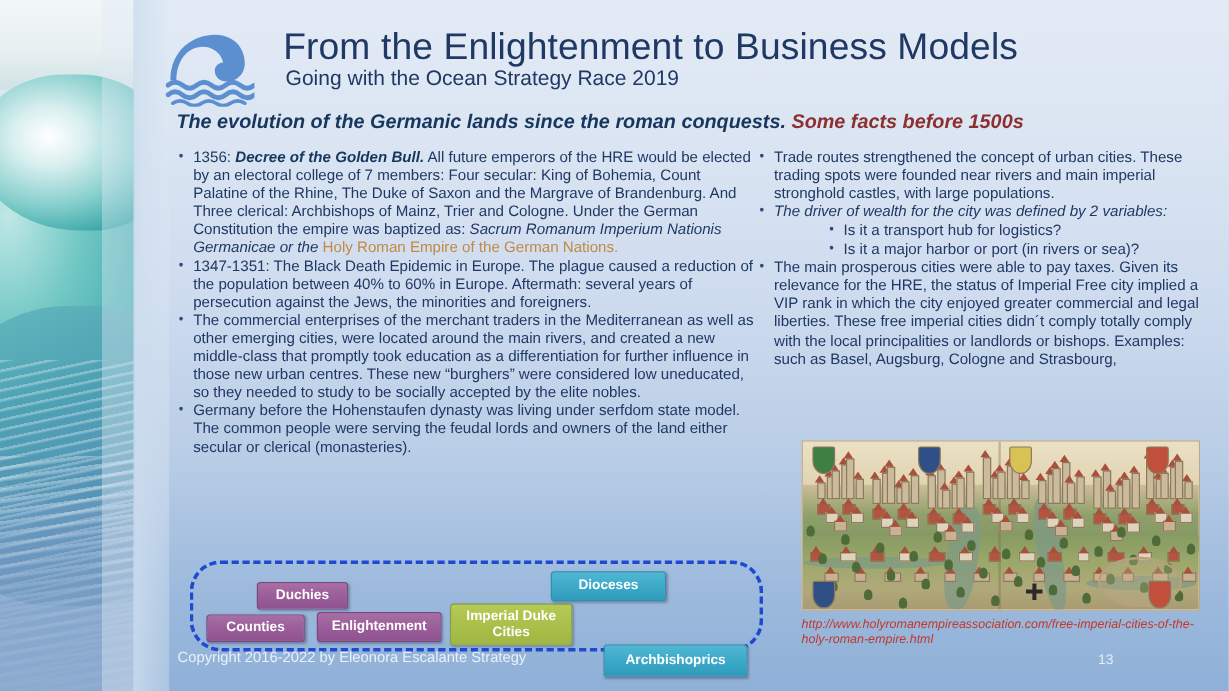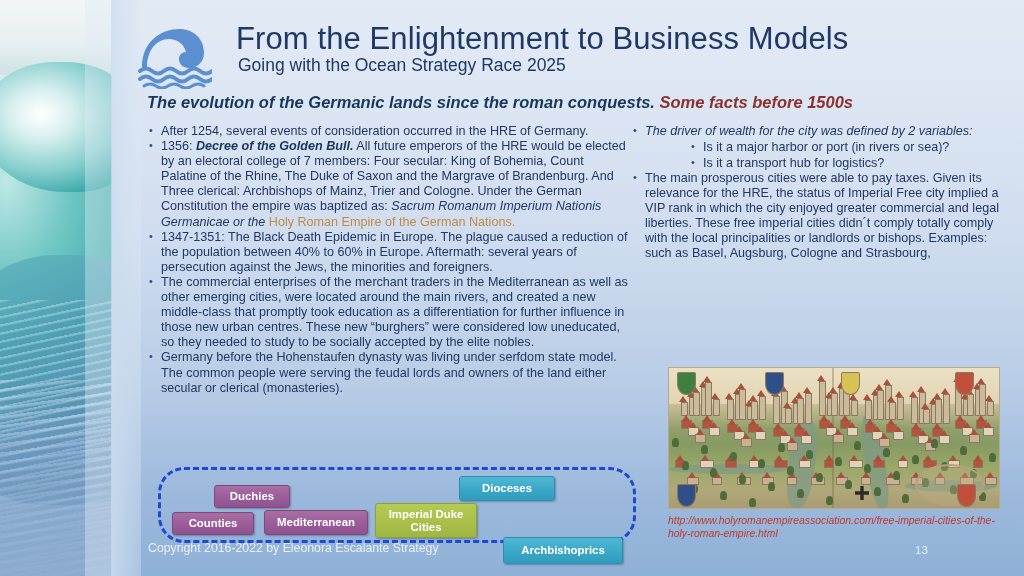--- a/index.html
+++ b/index.html
@@ -127,42 +127,42 @@
 
   <div class="logo">
     <svg viewBox="0 0 74 62" width="74" height="62">
       <path d="M4 40 C4 14 24 2 41 2 C56 2 66 12 66 26 C66 35 59 41 51 41 C45 41 41 37 41 32 C41 28 44 25 48 25 C46 17 39 12 31 12 C18 12 9 24 9 40 Z" fill="#5b8fd0"></path>
       <path d="M2 44 q6 -5 12 0 t12 0 t12 0 t12 0 t12 0 t12 0" stroke="#5b8fd0" stroke-width="4" fill="none" stroke-linecap="round"></path>
       <path d="M2 52 q6 -5 12 0 t12 0 t12 0 t12 0 t12 0 t12 0" stroke="#5b8fd0" stroke-width="4" fill="none" stroke-linecap="round"></path>
       <path d="M6 59 q6 -4 12 0 t12 0 t12 0 t12 0 t12 0" stroke="#5b8fd0" stroke-width="3" fill="none" stroke-linecap="round"></path>
     </svg>
   </div>
   <div class="title">From the Enlightenment to Business Models</div>
-  <div class="subtitle">Going with the Ocean Strategy Race 2025</div>
+  <div class="subtitle">Going with the Ocean Strategy Race 2019</div>
 
   <div class="headline">
     <span class="a">The evolution of the Germanic lands since the roman conquests.</span>
     <span class="b">Some facts before 1500s</span>
   </div>
 
   <div class="col colL">
     <ul class="b" id="left-list">
-        <li><span>After 1254, several events of consideration occurred in the HRE of Germany.</span></li>
         <li><span>1356: </span><span class="bi">Decree of the Golden Bull.</span><span> All future emperors of the HRE would be elected by an electoral college of 7 members: Four secular: King of Bohemia, Count Palatine of the Rhine, The Duke of Saxon and the Margrave of Brandenburg.  And Three clerical: Archbishops of  Mainz, Trier and Cologne. Under the German Constitution the empire was baptized as: </span><span class="it">Sacrum Romanum Imperium Nationis Germanicae or the </span><span class="orange">Holy Roman Empire of the German Nations.</span></li>
         <li><span>1347-1351: The Black Death Epidemic in Europe. The plague caused a reduction of the population between 40% to 60% in Europe. Aftermath: several years of persecution against the Jews, the minorities and foreigners.</span></li>
         <li><span>The commercial enterprises of the merchant traders in the Mediterranean as well as other emerging cities, were located around the main rivers, and created a new middle-class that promptly took education as a differentiation for further influence in those new urban centres. These new “burghers” were considered low uneducated, so they needed to study to be socially accepted by the elite nobles.</span></li>
         <li><span>Germany before the Hohenstaufen dynasty was living under serfdom state model. The common people were serving the feudal lords and owners of the land either secular or clerical (monasteries).</span></li>
       </ul>
   </div>
 
   <div class="col colR">
     <ul class="b" id="right-list">
+        <li><span>Trade routes strengthened the concept of urban cities. These trading spots were founded near rivers and main imperial stronghold castles, with large populations.</span></li>
         <li><span class="it">The driver of wealth for the city was defined by 2 variables:</span><ul class="sub">
+            <li>Is it a transport hub for logistics?</li>
             <li>Is it a major harbor or port (in rivers or sea)?</li>
-            <li>Is it a transport hub for logistics?</li>
           </ul></li>
         <li><span>The main prosperous cities were able to pay taxes. Given its relevance for the HRE, the status of Imperial Free city implied a VIP rank in which the city  enjoyed greater commercial and legal liberties. These free imperial cities didn´t comply totally comply with the local principalities or landlords or bishops. Examples: such as Basel, Augsburg, Cologne and Strasbourg,</span></li>
       </ul>
   </div>
 
   <div class="mapwrap">
     <div class="mapsky"></div>
     <div class="mapmid"></div>
     <div class="mapground"></div>
     <div class="fold"></div>
@@ -425,21 +425,21 @@
 
   <div class="dashbox"></div>
   <div id="chips">
       <div class="chip purple" style="left: 189px; top: 485px; width: 74px; height: 21px; margin-left: 25px;">
         <span>Duchies</span>
       </div>
       <div class="chip purple" style="left: 172px; top: 512px; width: 80px; height: 21px;">
         <span>Counties</span>
       </div>
       <div class="chip purple" style="left: 264px; top: 510px; width: 102px; height: 23px;">
-        <span>Mediterranean</span>
+        <span>Enlightenment</span>
       </div>
       <div class="chip olive" style="left: 375px; top: 503px; width: 100px; height: 33px;">
         <span>Imperial Duke Cities</span>
       </div>
       <div class="chip teal" style="left: 459px; top: 476px; width: 94px; height: 23px;">
         <span>Dioceses</span>
       </div>
       <div class="chip teal" style="left: 503px; top: 537px; width: 118px; height: 25px; text-align: right;">
         <span>Archbishoprics</span>
       </div>

